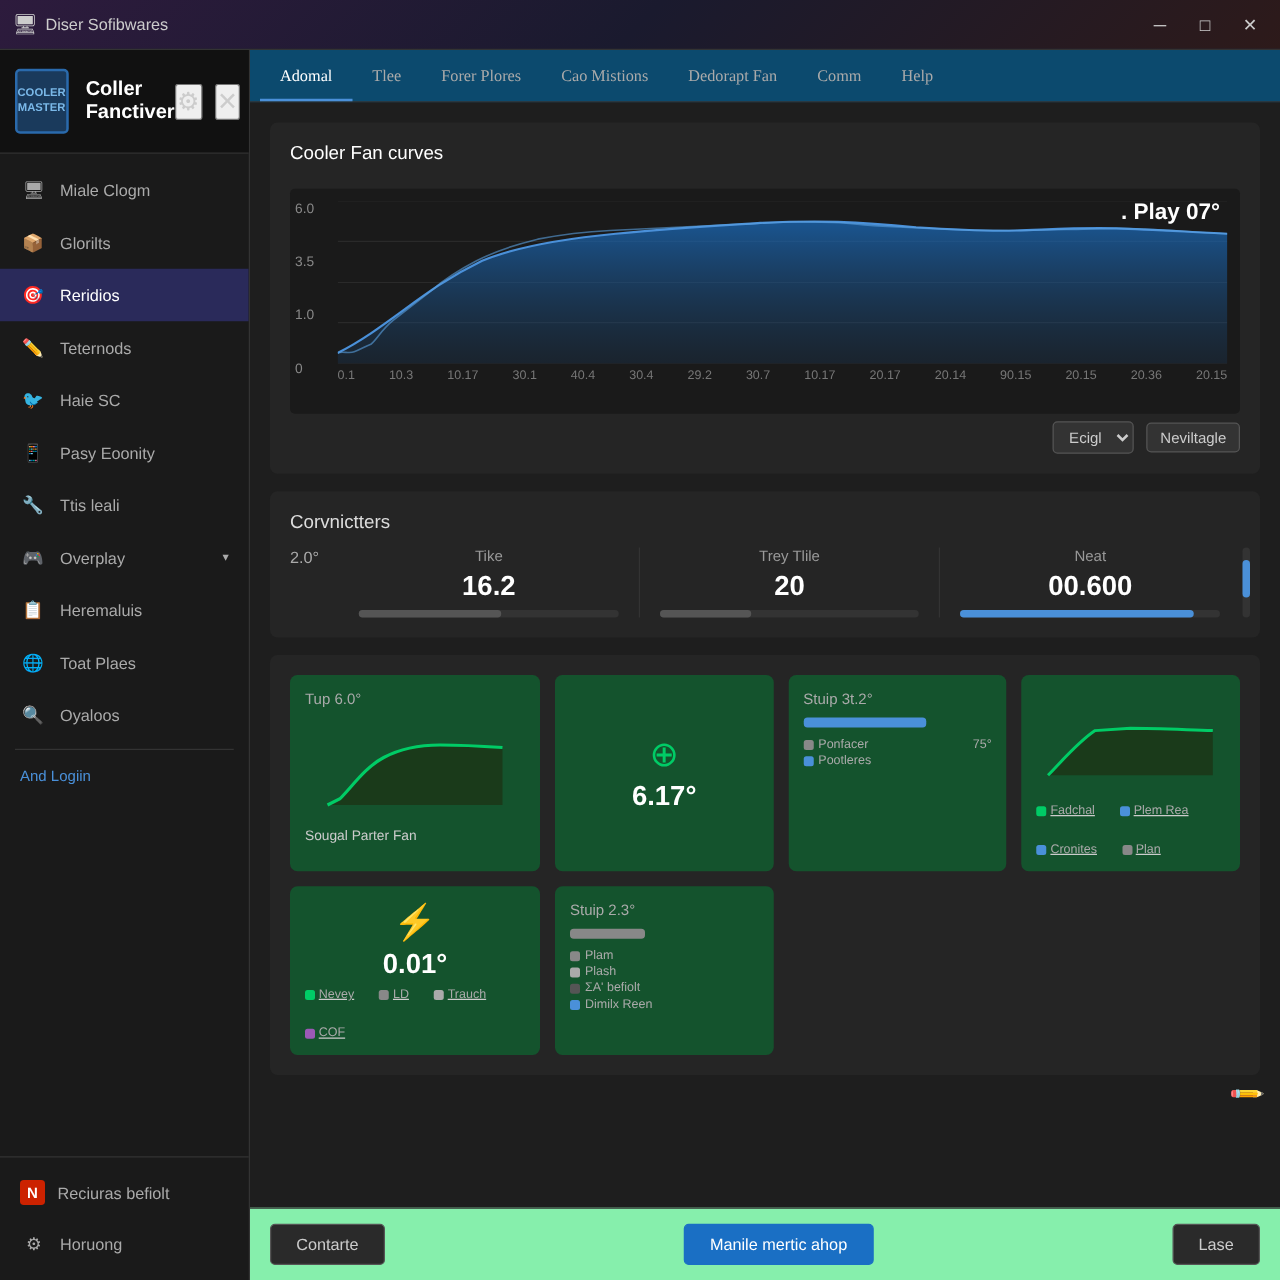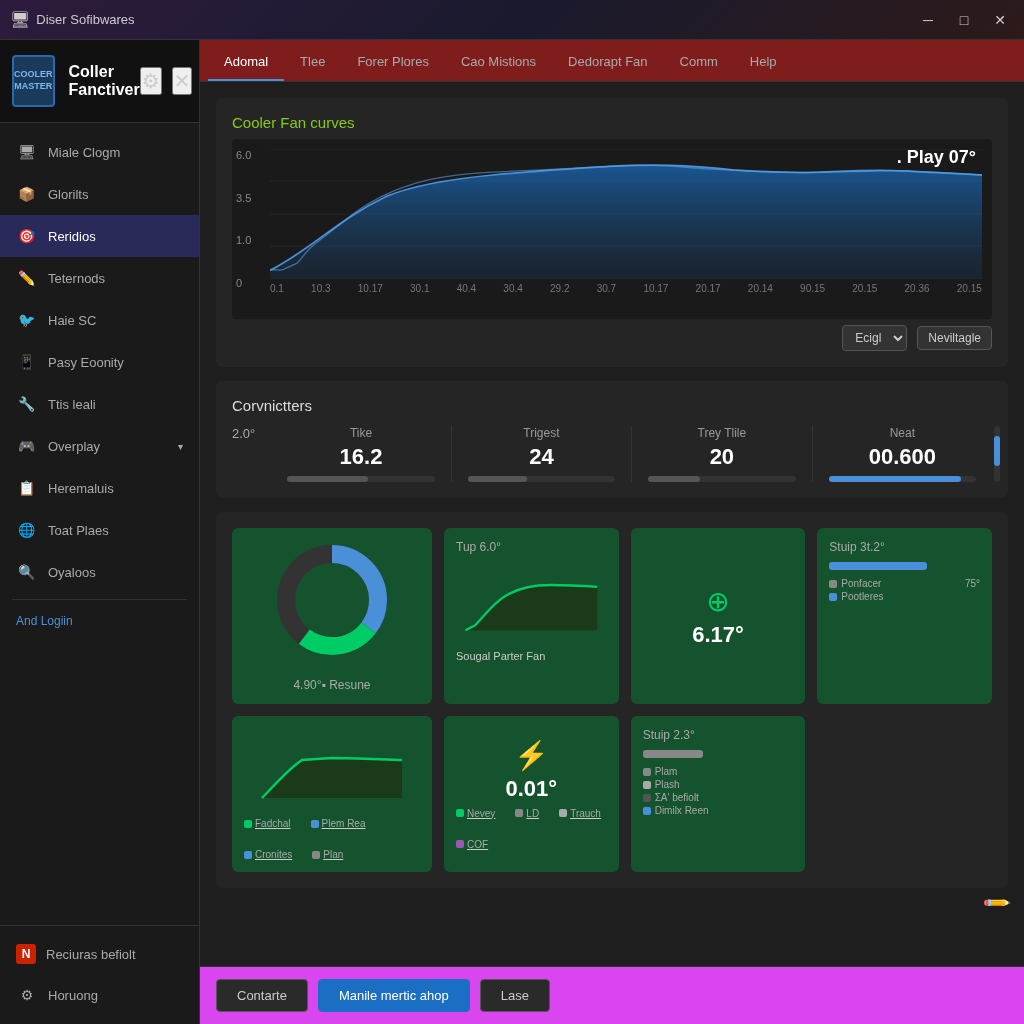--- a/index.html
+++ b/index.html
@@ -53,42 +53,43 @@
     .sidebar-divider { height: 1px; background: #333; margin: 6px 12px; }
     .sidebar-link { padding: 8px 16px; color: #4a90d9; font-size: 12px; cursor: pointer; }
     .sidebar-bottom { padding: 8px 0; border-top: 1px solid #333; }
 
     
     .main { flex: 1; display: flex; flex-direction: column; overflow: hidden; }
 
     
     .tabs {
       display: flex;
-      background: #7f1d1d;
+      background: #0c4a6e;
       border-bottom: 1px solid #333;
       padding: 0 8px;
       height: 42px;
       align-items: flex-end;
+      font-family: Liberation Serif, serif;
     }
     .tab {
       padding: 10px 16px;
       font-size: 13px;
       color: #aaa;
       cursor: pointer;
       border-bottom: 2px solid transparent;
       white-space: nowrap;
     }
     .tab.active { color: #fff; border-bottom: 2px solid #4a90d9; }
 
     
     .content { flex: 1; overflow-y: auto; padding: 16px; background: #1e1e1e; }
 
     
     .section { background: #252525; border-radius: 6px; margin-bottom: 14px; padding: 16px; }
-    .section-title { font-size: 15px; color: #84cc16; font-weight: 500; margin-bottom: 8px; }
+    .section-title { font-size: 15px; color: #ffffff; font-weight: 500; margin-bottom: 20px; }
 
     
     .chart-container { position: relative; background: #1a1a1a; border-radius: 4px; padding: 10px; height: 180px; }
     .chart-label { position: absolute; top: 8px; right: 16px; color: #fff; font-size: 18px; font-weight: bold; }
     .chart-y-labels { position: absolute; left: 0; top: 10px; bottom: 30px; display: flex; flex-direction: column; justify-content: space-between; font-size: 11px; color: #888; padding: 0 4px; width: 28px; }
     .chart-area { margin-left: 28px; height: calc(100% - 30px); position: relative; overflow: hidden; }
     .chart-x-labels { display: flex; justify-content: space-between; margin-left: 28px; font-size: 10px; color: #777; margin-top: 4px; }
     .chart-svg { width: 100%; height: 100%; }
 
     
@@ -131,21 +132,21 @@
     .metric-label-item { display: flex; align-items: center; gap: 3px; color: #aaa; }
     .metric-dot { width: 8px; height: 8px; border-radius: 2px; }
 
     
     .bar-card-title { font-size: 12px; color: #aaa; margin-bottom: 8px; }
     .bar-legend { display: flex; flex-direction: column; gap: 2px; margin-top: 4px; font-size: 10px; color: #aaa; }
     .legend-item { display: flex; align-items: center; gap: 4px; }
     .legend-dot { width: 8px; height: 8px; border-radius: 2px; }
 
     
-    .bottom-bar { padding: 12px 16px; background: #d946ef; border-top: 1px solid #333; display: flex; justify-content: flex-start; gap: 10px; align-items: center; }
+    .bottom-bar { padding: 12px 16px; background: #86efac; border-top: 1px solid #333; display: flex; justify-content: space-between; gap: 10px; align-items: center; }
     .btn { padding: 8px 20px; border-radius: 4px; font-size: 13px; cursor: pointer; border: 1px solid #555; }
     .btn-default { background: #2a2a2a; color: #ccc; }
     .btn-primary { background: #1a6fc4; color: #fff; border-color: #1a6fc4; }
 
     
     .content::-webkit-scrollbar { width: 6px; }
     .content::-webkit-scrollbar-track { background: #1a1a1a; }
     .content::-webkit-scrollbar-thumb { background: #444; border-radius: 3px; }
     .app-header-logo { width: 52px; height: 52px; background: #1a3a5c; border: 2px solid #2a6aac; border-radius: 4px; display: flex; align-items: center; justify-content: center; margin-right: 14px; font-size: 9px; color: #7ab8e8; font-weight: bold; text-align: center; line-height: 1.3; }
     .header-icon { font-size: 20px; color: #ccc; cursor: pointer; }
@@ -321,27 +322,20 @@
         <div class="connectors-row">
           <div style="padding-right:16px; font-size:13px; color:#aaa; white-space:nowrap;">2.0°</div>
           <div class="connector-col">
             <div class="connector-label">Tike</div>
             <div class="connector-value">16.2</div>
             <div class="connector-bar-bg">
               <div class="connector-bar-fill" style="width:55%; background:#555;"></div>
             </div>
           </div>
           <div class="connector-col">
-            <div class="connector-label">Trigest</div>
-            <div class="connector-value">24</div>
-            <div class="connector-bar-bg">
-              <div class="connector-bar-fill" style="width:40%; background:#555;"></div>
-            </div>
-          </div>
-          <div class="connector-col">
             <div class="connector-label">Trey Tlile</div>
             <div class="connector-value">20</div>
             <div class="connector-bar-bg">
               <div class="connector-bar-fill" style="width:35%; background:#555;"></div>
             </div>
           </div>
           <div class="connector-col" style="position:relative;">
             <div class="connector-label">Neat</div>
             <div class="connector-value">00.600</div>
             <div class="connector-bar-bg">
@@ -352,36 +346,20 @@
               <div style="width:6px; height:30px; background:#4a90d9; border-radius:3px; position:absolute; top:10px;"></div>
             </div>
           </div>
         </div>
       </div>
 
       <div class="ploolet-section">
 
         <div class="ploolet-grid">
 
-          <div class="ploolet-card donut-container">
-            <svg class="donut-svg" viewBox="0 0 120 120">
-              <circle cx="60" cy="60" r="46" fill="none" stroke="#333" stroke-width="18"></circle>
-              <circle cx="60" cy="60" r="46" fill="none" stroke="#4a90d9" stroke-width="18" stroke-dasharray="102 187" stroke-dashoffset="0" transform="rotate(-90 60 60)"></circle>
-              <circle cx="60" cy="60" r="46" fill="none" stroke="#00cc66" stroke-width="18" stroke-dasharray="72 217" stroke-dashoffset="-102" transform="rotate(-90 60 60)"></circle>
-            </svg>
-            <div style="margin-top:6px; display:flex; align-items:center; gap:6px;">
-              <div style="flex:1; height:6px; background:#555; border-radius:3px;">
-                <div style="width:40%; height:6px; background:#888; border-radius:3px;"></div>
-              </div>
-            </div>
-            <div style="display:flex; justify-content:space-between; margin-top:6px; font-size:12px; color:#aaa;">
-              <span>4.90°</span>
-              <span>▪ Resune</span>
-            </div>
-          </div>
 
           <div class="ploolet-card fan-card">
             <div class="fan-card-title">Tup 6.0°</div>
             <svg class="fan-curve-svg" viewBox="0 0 160 80">
               <path d="M 10,70 L 20,65 C 30,55 40,40 55,32 C 70,24 85,22 100,22 C 120,22 135,23 150,24 L 150,70 Z" fill="#1a3a1a"></path>
               <path d="M 10,70 L 20,65 C 30,55 40,40 55,32 C 70,24 85,22 100,22 C 120,22 135,23 150,24" fill="none" stroke="#00cc66" stroke-width="2.5"></path>
             </svg>
             <div class="fan-card-name">Sougal Parter Fan</div>
           </div>
 

